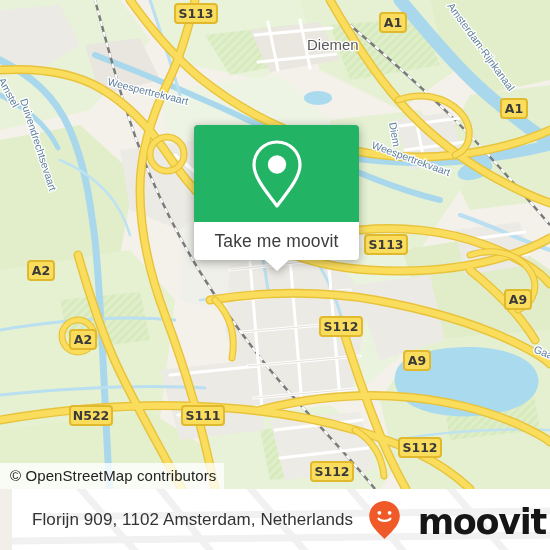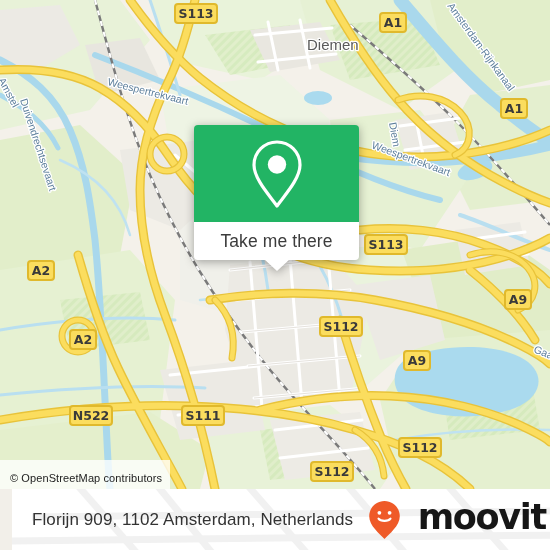--- a/index.html
+++ b/index.html
@@ -11,22 +11,22 @@
   #root{position:relative;width:550px;height:550px;overflow:hidden;}
 
   
   .map{position:absolute;left:0;top:0;width:550px;height:489px;overflow:hidden;background:#f2efe9;}
   .map svg{position:absolute;left:0;top:0;}
 
   
   .osm-attrib{
     position:absolute;left:0;bottom:0;
     background:rgba(255,255,255,0.78);
-    font-size:11px;color:#222;
-    padding:12px 8px 5px 10px;
+    font-size:15px;color:#222;
+    padding:4px 8px 5px 10px;
     letter-spacing:.1px;
     white-space:nowrap;
   }
 
   
   .callout{
     position:absolute;left:194px;top:125px;width:165px;
     filter:drop-shadow(0 2px 5px rgba(0,0,0,.33));
   }
   .callout-top{
@@ -54,21 +54,21 @@
     position:absolute;left:12px;bottom:0;width:550px;height:61px;
     background:#ffffff;overflow:hidden;
   }
   .footer-watermark{position:absolute;left:0;top:0;opacity:1;}
   .footer-address{
     position:absolute;left:20px;top:50%;transform:translateY(-50%);
     font-size:17px;color:#333333;letter-spacing:.1px;white-space:nowrap;
   }
   .footer-logo{
     position:absolute;right:16px;top:50%;transform:translateY(-50%);
-    display:flex;align-items:flex-start;gap:17px;
+    display:flex;align-items:flex-end;gap:17px;
   }
   .logo-word{
     font-size:35px;color:#161616;font-weight:bold;letter-spacing:-1.3px;
     line-height:1;font-family:"DejaVu Sans", sans-serif;
   }
 </style>
 </head>
 <body>
 
 <div id="root">
@@ -309,21 +309,21 @@
   </div>
 
   <div class="callout">
     <div class="callout-top">
       <svg width="58" height="72" viewBox="0 0 58 72">
         <path d="M29 4 C16.3 4 6 14.3 6 27 C6 41 22 58 29 68 C36 58 52 41 52 27 C52 14.3 41.7 4 29 4 Z" fill="none" stroke="#ffffff" stroke-width="3.2" stroke-linejoin="round"></path>
         <circle cx="29" cy="26.5" r="9.2" fill="#ffffff"></circle>
       </svg>
     </div>
     <div class="callout-bottom">
-      <span class="callout-label">Take me there</span>
+      <span class="callout-label">Take me moovit</span>
       <span class="callout-tail"></span>
     </div>
   </div>
 
   <div class="footer">
     <svg class="footer-watermark" width="550" height="61" viewBox="0 0 550 61">
       <g stroke="#f1f1f1" stroke-width="7" fill="none">
         <path d="M60,-10 L130,70"></path>
         <path d="M140,-10 L205,70"></path>
         <path d="M230,-10 L300,70"></path>

